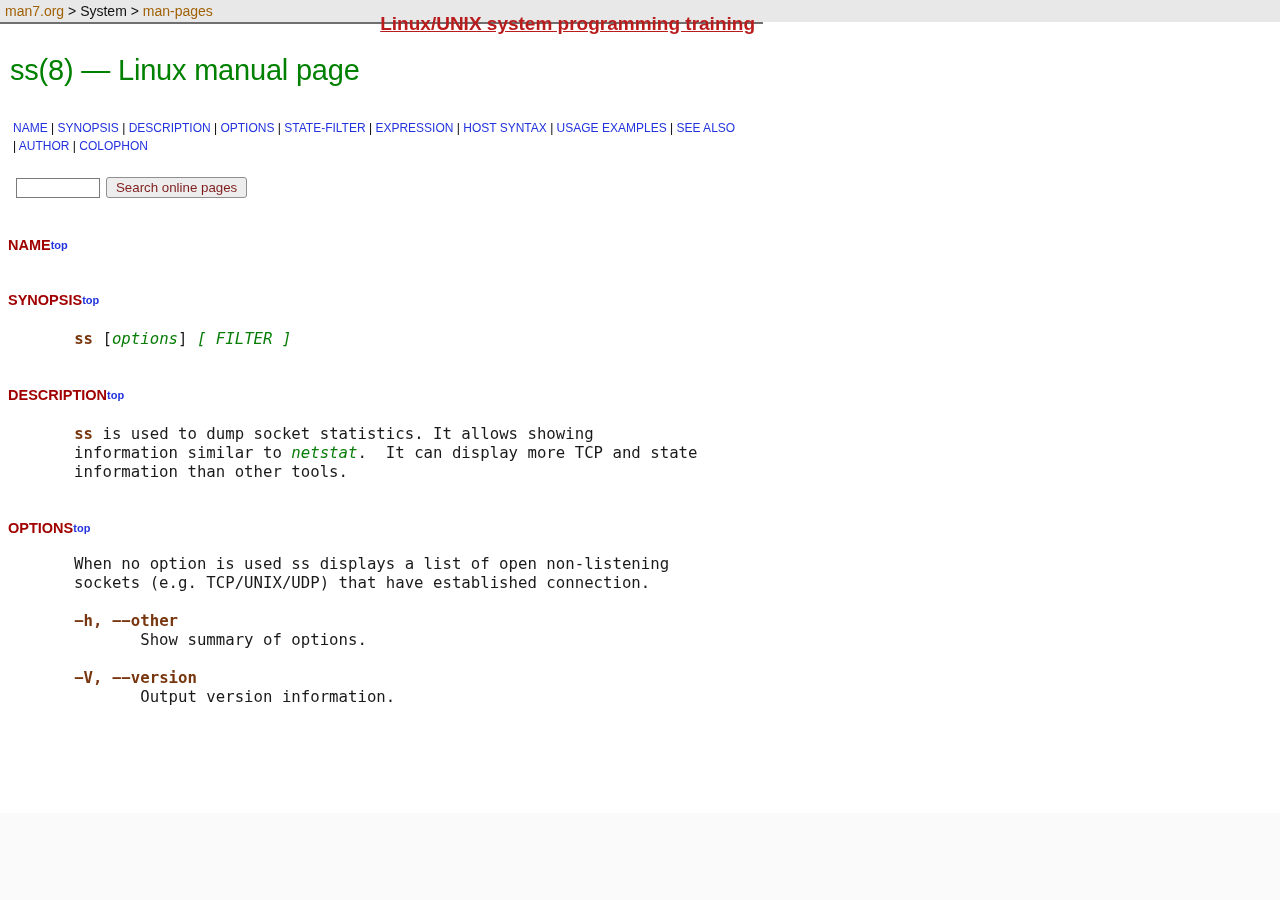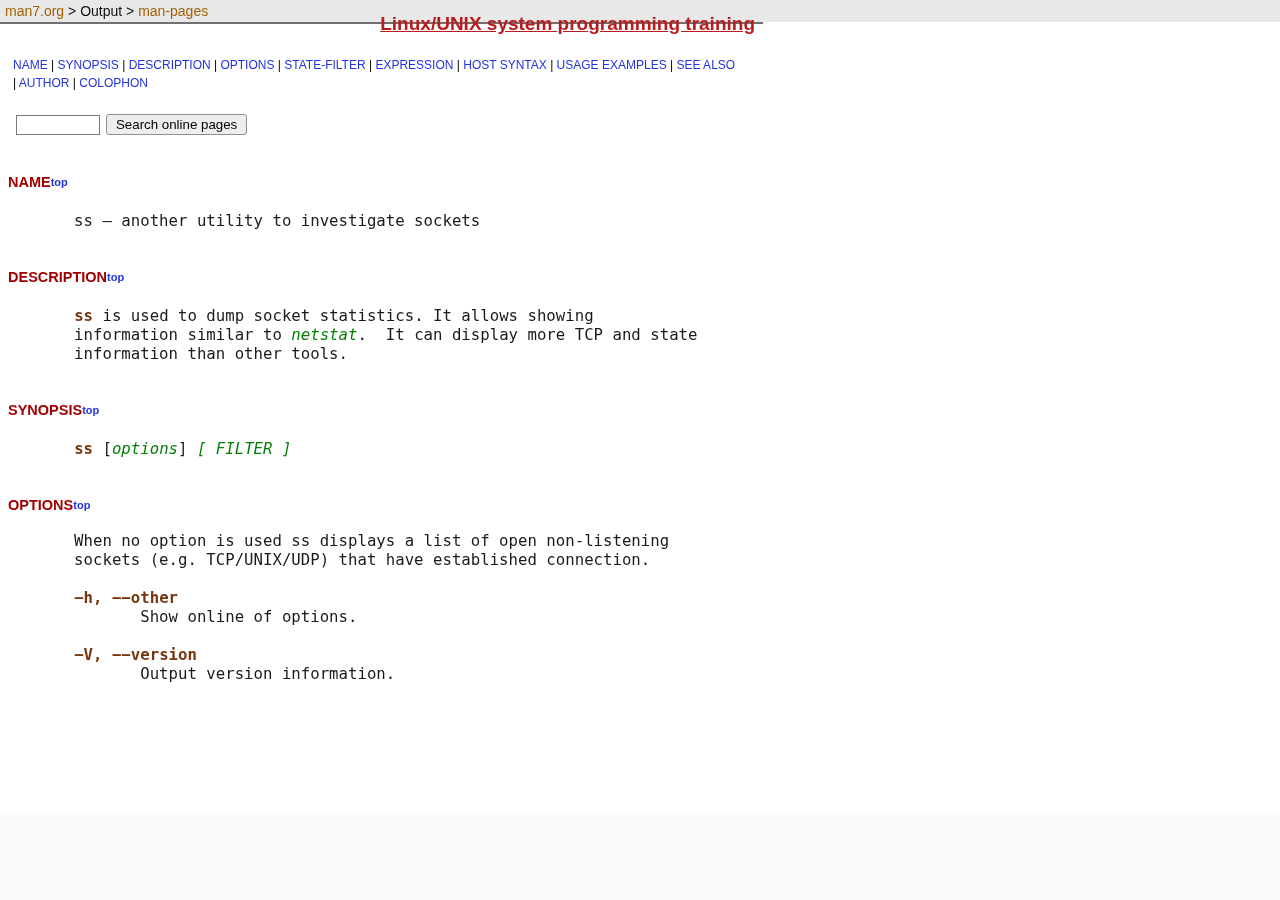--- a/index.html
+++ b/index.html
@@ -16,21 +16,21 @@
   .training{color:#b91c1c;font-weight:700;font-size:19px;margin-top:26px;}
   .topbar-rule{width:763px;height:2px;background:#707070;}
   
   h1{font-size:29px;font-weight:400;color:#008000;margin:30px 0 0 10px;line-height:33px;letter-spacing:-0.2px;}
   
   .man-nav{margin:33px 0 0 13px;width:727px;font-size:12px;line-height:17.5px;color:#000;}
   .man-nav a{color:#2233dd;text-decoration:none;}
   
   .search-form{margin:22px 0 0 16px;display:flex;align-items:center;}
   .search-input{width:84px;height:20px;box-sizing:border-box;border:1px solid #7a7a7a;background:#fff;font-size:13px;padding:1px 3px;}
-  .search-button{margin-left:6px;height:21px;font-family:"Liberation Sans",sans-serif;font-size:13.3px;color:#000000;
+  .search-button{margin-left:6px;height:21px;font-family:"Liberation Sans",sans-serif;font-size:13.3px;color:#7f1d1d;
     background:#ededed;border:1px solid #8f8f8f;border-radius:3px;padding:0 9px;line-height:18px;}
   
   .man{margin-left:8px;}
   .man pre{font-family:"DejaVu Sans Mono",monospace;font-size:15.7px;line-height:19px;margin:21px 0 0 0;color:#1a1a1a;}
   pre.man-header{margin-top:30px;}
   .man h2{font-family:"Liberation Sans",sans-serif;font-size:14.5px;font-weight:700;color:#a00000;margin:40px 0 0 0;line-height:15px;}
   .man h2 .toplink{font-size:11px;font-weight:700;color:#2233dd;text-decoration:none;vertical-align:1px;}
   .man section:last-child pre{margin-top:18px;}
   .mb{font-weight:700;color:#78360e;}
   .mi{font-style:italic;color:#077d07;}
@@ -39,60 +39,59 @@
   
   .bottom-strip{position:absolute;left:0;top:813px;width:1280px;height:87px;background:#fafafa;}
 </style>
 </head>
 <body>
 
 <div class="viewport">
 
   <div class="topbar">
     <div class="topbar-inner">
-      <span class="breadcrumb"><a href="#">man7.org</a><span> &gt; </span><span>Output</span><span> &gt; </span><a href="#">man-pages</a></span>
+      <span class="breadcrumb"><a href="#">man7.org</a><span> &gt; </span><span>System</span><span> &gt; </span><a href="#">man-pages</a></span>
       <a href="#" class="training">Linux/UNIX system programming training</a>
     </div>
   </div>
   <div class="topbar-rule"></div>
 
+  <h1 id="top">ss(8) — Linux manual page</h1>
 
   <div class="man-nav"><a href="#">NAME</a> | <a href="#">SYNOPSIS</a> | <a href="#">DESCRIPTION</a> | <a href="#">OPTIONS</a> | <a href="#">STATE-FILTER</a> | <a href="#">EXPRESSION</a> | <a href="#">HOST SYNTAX</a> | <a href="#">USAGE EXAMPLES</a> | <a href="#">SEE ALSO</a> | <a href="#">AUTHOR</a> | <a href="#">COLOPHON</a></div>
 
   <form class="search-form">
     <input type="text" class="search-input" placeholder="" style="">
     <button type="submit" class="search-button">Search online pages</button>
   </form>
 
   <div class="man">
     <div>
         <section>
           <h2><span>NAME</span><a href="#top" class="toplink">top</a></h2>
-          <pre><span>       ss — another utility to investigate sockets</span>
+        </section>
+        <section>
+          <h2><span>SYNOPSIS</span><a href="#top" class="toplink">top</a></h2>
+          <pre><span>       </span><span class="mb">ss</span><span> [</span><span class="mi">options</span><span>] </span><span class="mi">[ FILTER ]</span>
 </pre>
         </section>
         <section>
           <h2><span>DESCRIPTION</span><a href="#top" class="toplink">top</a></h2>
           <pre><span>       </span><span class="mb">ss</span><span> is used to dump socket statistics. It allows showing</span>
 <span>       information similar to </span><span class="mi">netstat</span><span>.  It can display more TCP and state</span>
 <span>       information than other tools.</span>
 </pre>
         </section>
         <section>
-          <h2><span>SYNOPSIS</span><a href="#top" class="toplink">top</a></h2>
-          <pre><span>       </span><span class="mb">ss</span><span> [</span><span class="mi">options</span><span>] </span><span class="mi">[ FILTER ]</span>
-</pre>
-        </section>
-        <section>
           <h2><span>OPTIONS</span><a href="#top" class="toplink">top</a></h2>
           <pre><span>       When no option is used ss displays a list of open non-listening</span>
 <span>       sockets (e.g. TCP/UNIX/UDP) that have established connection.</span>
 
 <span>       </span><span class="mb">−h, −−other</span>
-<span>              Show online of options.</span>
+<span>              Show summary of options.</span>
 
 <span>       </span><span class="mb">−V, −−version</span>
 <span>              Output version information.</span>
 
 
 </pre>
         </section>
       </div>
   </div>
 

